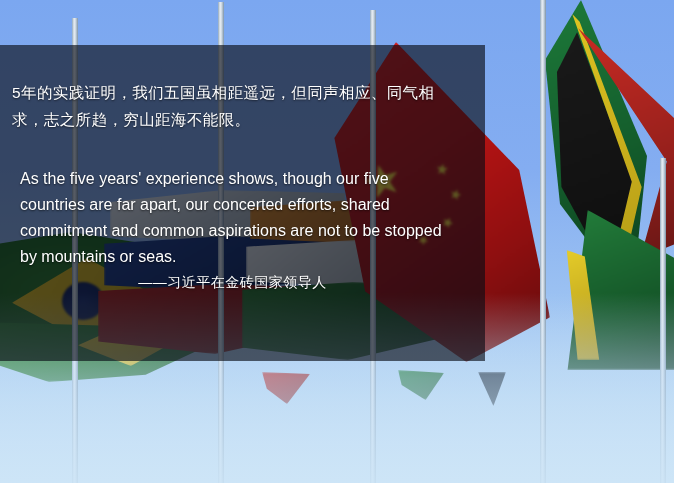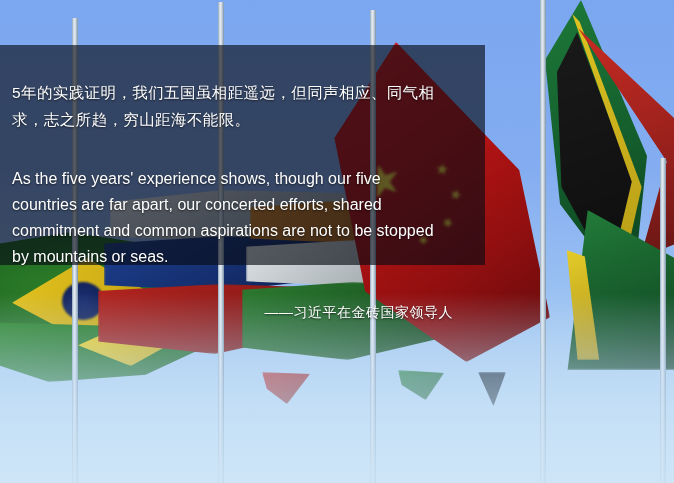--- a/index.html
+++ b/index.html
@@ -166,44 +166,43 @@
     background: linear-gradient(to bottom, rgba(186,216,245,0) 0%, rgba(193,221,246,.55) 45%, rgba(205,229,247,.9) 100%);
     pointer-events: none;
   }
 
   
   .overlay {
     position: absolute;
     left: 0;
     top: 45px;
     width: 485px;
-    height: 220px;
+    height: 316px;
     background: rgba(8, 11, 20, 0.64);
     box-sizing: border-box;
     padding: 34px 26px 0 12px;
   }
   .quote-cn {
     color: #ffffff;
     font-size: 15.5px;
     line-height: 27px;
     letter-spacing: .4px;
     margin: 0;
     text-shadow: 0 1px 2px rgba(0,0,0,.6);
   }
   .quote-en {
     color: #ffffff;
     font-size: 16px;
     line-height: 26px;
-    margin: 33px 0 0 0;
+    margin: 33px 0 0 8px;
     max-width: 430px;
     text-shadow: 0 1px 2px rgba(0,0,0,.6);
   }
   .attr {
-    margin-top: 30px;
-    text-align: right;
+    text-align: center;
     padding-right: 6px;
   }
   .attr-line {
     color: #ffffff;
     font-size: 14px;
     line-height: 24px;
     letter-spacing: .5px;
     text-shadow: 0 1px 2px rgba(0,0,0,.6);
   }
 </style>

